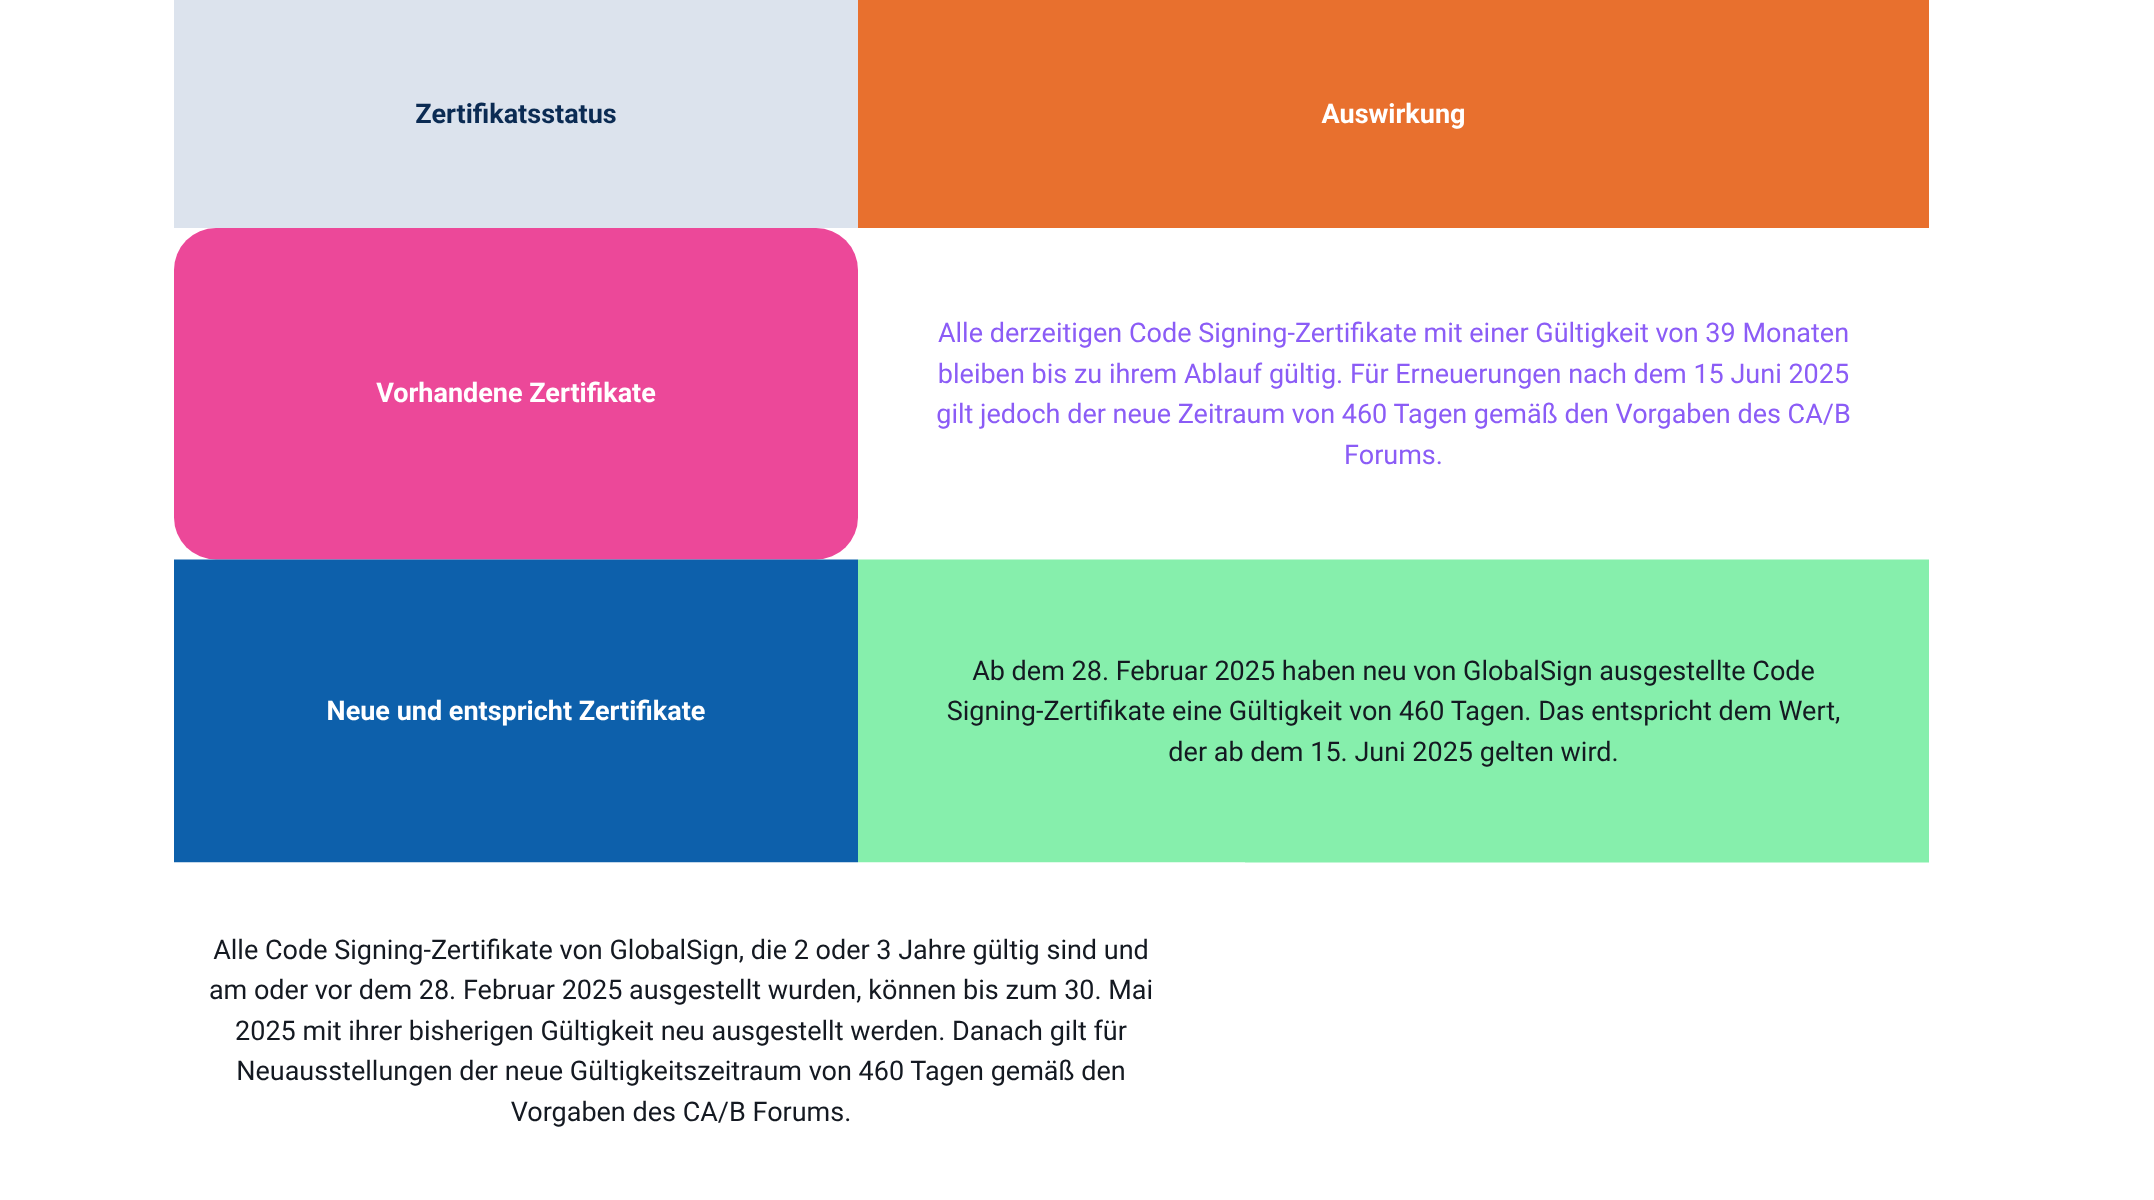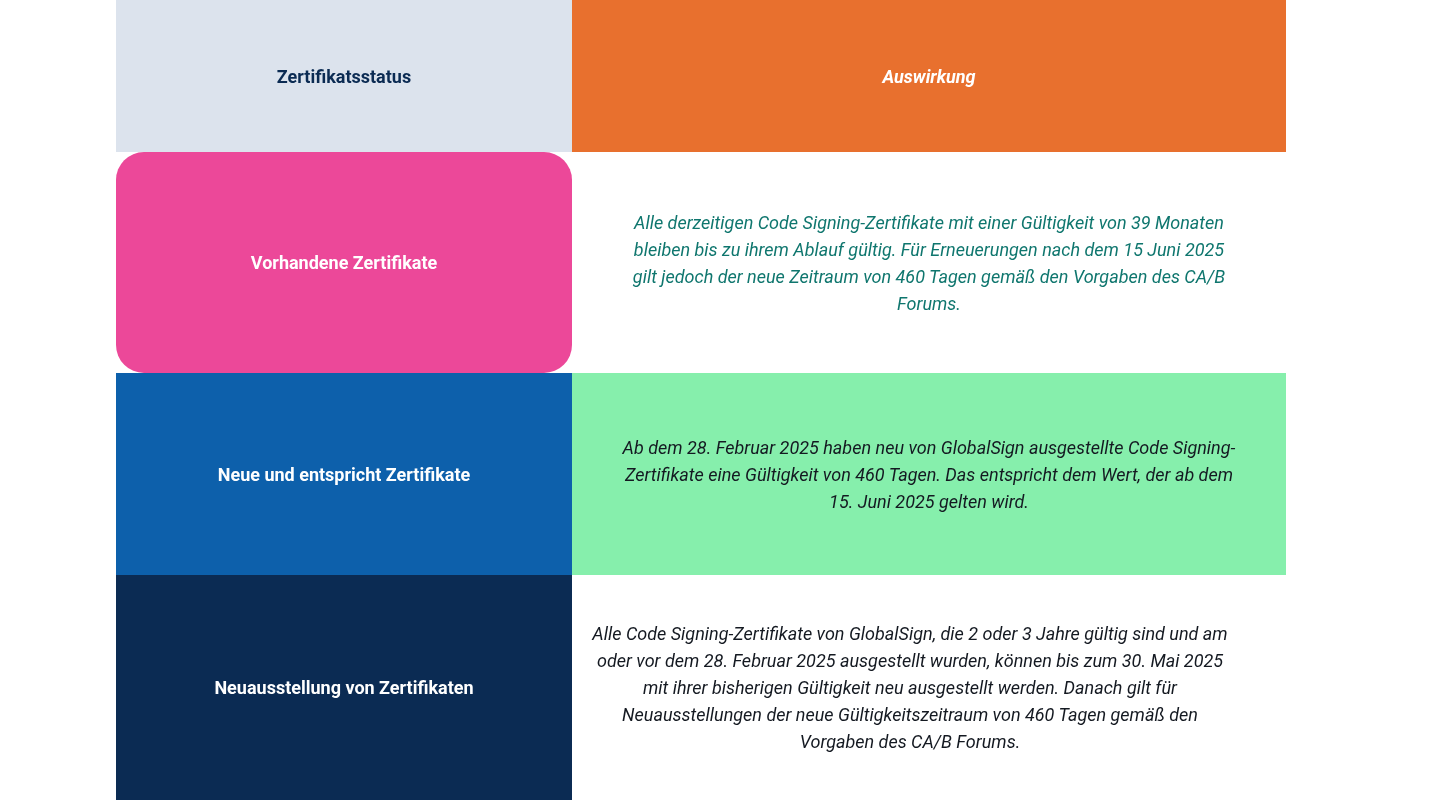--- a/index.html
+++ b/index.html
@@ -35,21 +35,20 @@
     }
     .right-cell {
       width: 714px;
       display: flex;
       align-items: center;
       justify-content: center;
       font-size: 18px;
       padding: 20px 50px;
       text-align: center;
       line-height: 1.5;
-      font-style: italic;
     }
     .header-row {
       height: 152px;
     }
     .header-left {
       background: #dce3ed;
       color: #0b2b53;
     }
     .header-right {
       background: #e8702e;
@@ -59,21 +58,21 @@
     .row1 {
       height: 221px;
     }
     .row1-left {
       background: #ec4899;
       color: #ffffff;
       border-radius: 28px;
     }
     .row1-right {
       background: #ffffff;
-      color: #0f766e;
+      color: #8b5cf6;
     }
     .row2 {
       height: 202px;
     }
     .row2-left {
       background: #0d60ab;
       color: #ffffff;
     }
     .row2-right {
       background: #86efac;
@@ -102,16 +101,15 @@
   </div>
   <div class="table-row row1">
     <div class="left-cell row1-left">Vorhandene Zertifikate</div>
     <div class="right-cell row1-right">Alle derzeitigen Code Signing-Zertifikate mit einer Gültigkeit von 39 Monaten bleiben bis zu ihrem Ablauf gültig. Für Erneuerungen nach dem 15 Juni 2025 gilt jedoch der neue Zeitraum von 460 Tagen gemäß den Vorgaben des CA/B Forums.</div>
   </div>
   <div class="table-row row2">
     <div class="left-cell row2-left">Neue und entspricht Zertifikate</div>
     <div class="right-cell row2-right">Ab dem 28. Februar 2025 haben neu von GlobalSign ausgestellte Code Signing-Zertifikate eine Gültigkeit von 460 Tagen. Das entspricht dem Wert, der ab dem 15. Juni 2025 gelten wird.</div>
   </div>
   <div class="table-row row3">
-    <div class="left-cell row3-left">Neuausstellung von Zertifikaten</div>
     <div class="right-cell row3-right">Alle Code Signing-Zertifikate von GlobalSign, die 2 oder 3 Jahre gültig sind und am oder vor dem 28. Februar 2025 ausgestellt wurden, können bis zum 30. Mai 2025 mit ihrer bisherigen Gültigkeit neu ausgestellt werden. Danach gilt für Neuausstellungen der neue Gültigkeitszeitraum von 460 Tagen gemäß den Vorgaben des CA/B Forums.</div>
   </div>
 </div>
 
 </body></html>

